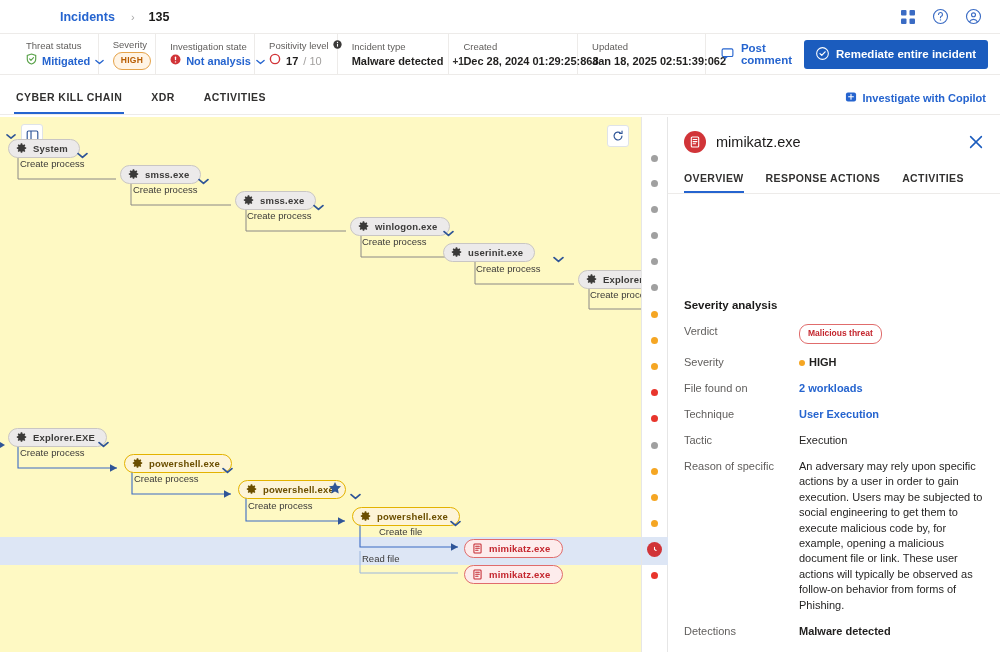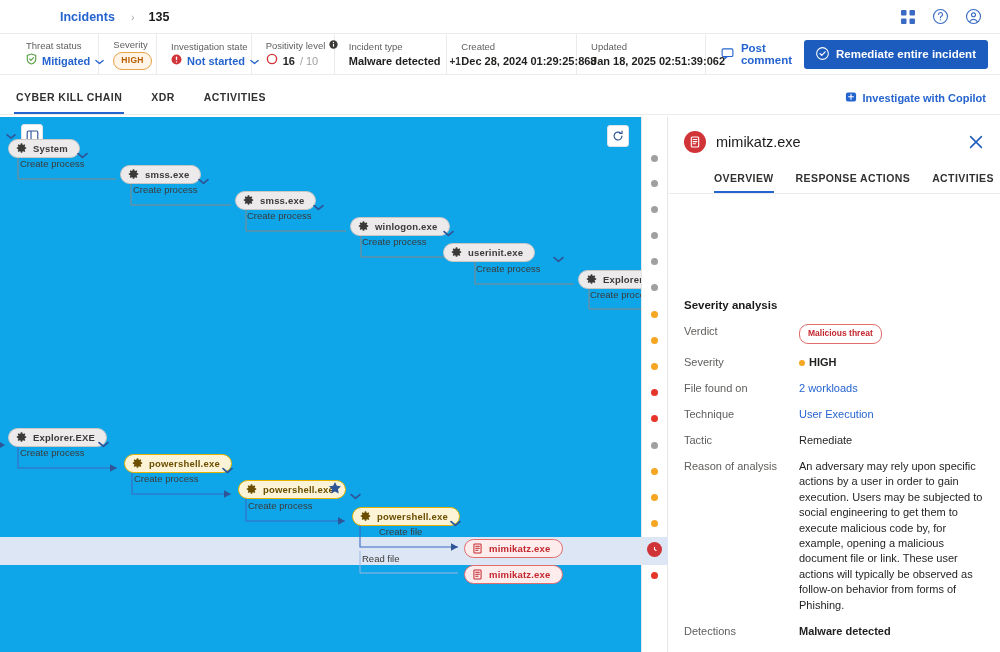--- a/index.html
+++ b/index.html
@@ -79,21 +79,21 @@
   .copilot {
     display: flex; align-items: center; gap: 6px; padding-bottom: 9px;
     color: #2564cf; font-size: 11px; font-weight: 600; cursor: pointer;
   }
 
   
   .body { position: absolute; top: 117px; left: 0; right: 0; bottom: 0; }
 
   .graph {
     position: absolute; top: 0; left: 0; width: 642px; bottom: 0;
-    background: #0ea5e9; overflow: hidden; border-right: 1px solid #e6e6e6;
+    background: #fef9c3; overflow: hidden; border-right: 1px solid #e6e6e6;
   }
   .graph-toolbar-l { position: absolute; left: 4px; top: 7px; display: flex; align-items: center; gap: 3px; }
   .sq-btn {
     width: 22px; height: 22px; background: #fff; border: 1px solid #dfe3e8;
     border-radius: 3px; display: flex; align-items: center; justify-content: center;
     cursor: pointer;
   }
   .graph-refresh { position: absolute; right: 12px; top: 8px; }
 
   .hl-row {
@@ -149,28 +149,28 @@
 
   .panel-tabs {
     display: flex; align-items: flex-end; padding: 0 16px;
     border-bottom: 1px solid #edebe9; height: 28px;
   }
   .ptab {
     font-size: 10.5px; font-weight: 700; letter-spacing: .4px; color: #323130;
     padding-bottom: 7px; margin-right: 22px; cursor: pointer;
     border-bottom: 2px solid transparent; white-space: nowrap;
   }
-  .ptab.active { border-bottom-color: #2564cf; margin-left: 30px; }
+  .ptab.active { border-bottom-color: #2564cf; }
 
   .panel-body { position: absolute; top: 163px; left: 0; right: 0; bottom: 0; padding: 0 16px; overflow: hidden; }
   .sec-title { font-size: 11.5px; font-weight: 700; color: #1b1a19; margin: 19px 0 13px; }
   .kv { display: flex; margin-bottom: 11px; align-items: flex-start; }
   .kv .k { width: 100px; flex: none; font-size: 11px; color: #605e5c; line-height: 15px; }
   .kv .v { flex: 1; font-size: 11px; color: #201f1e; line-height: 15px; padding-left: 15px; }
-  .kv .v.link { color: #2564cf; font-weight: 400; cursor: pointer; }
+  .kv .v.link { color: #2564cf; font-weight: 700; cursor: pointer; }
   .kv .v.desc { line-height: 15.4px; }
   .kv .v.bold { font-weight: 600; }
   .pill-mal {
     display: inline-block; border: 1px solid #e06c6c; color: #c4262e;
     background: #fff; border-radius: 9px; padding: 1px 8px 2px;
     font-size: 8.5px; font-weight: 700;
   }
   .sev-dot { display: inline-block; width: 6px; height: 6px; border-radius: 50%; background: #f5a623; margin-right: 4px; vertical-align: middle; }
   .sev-txt { font-weight: 600; font-size: 11px; }
 </style>
@@ -240,21 +240,21 @@
     <div class="prop">
       <div class="prop-label">Investigation state</div>
       <div class="prop-value link">
         <span>
           <svg width="11" height="11" viewBox="0 0 12 12">
               <circle cx="6" cy="6" r="5.4" fill="#d13438"></circle>
               <rect x="5.3" y="2.8" width="1.4" height="4" rx=".7" fill="#fff"></rect>
               <circle cx="6" cy="8.6" r=".8" fill="#fff"></circle>
             </svg>
         </span>
-        <span>Not started</span>
+        <span>Not analysis</span>
         <span>
           <svg width="9" height="6" viewBox="0 0 10 6" fill="none" stroke="#2564cf" stroke-width="1.5" stroke-linecap="round" stroke-linejoin="round">
               <path d="M1 1.3 5 4.7 9 1.3"></path>
             </svg>
         </span>
       </div>
     </div>
 
     <div class="prop">
       <div class="prop-label">
@@ -266,21 +266,21 @@
               <circle cx="5" cy="2.7" r=".75" fill="#fff"></circle>
             </svg>
         </span>
       </div>
       <div class="prop-value">
         <span>
           <svg width="12" height="12" viewBox="0 0 13 13" fill="none" stroke="#d13438" stroke-width="1.5">
               <circle cx="6.5" cy="6.5" r="5"></circle>
             </svg>
         </span>
-        <span>16</span>
+        <span>17</span>
         <span class="pos-denom">/ 10</span>
       </div>
     </div>
 
     <div class="prop">
       <div class="prop-label">Incident type</div>
       <div class="prop-value">
         <span>Malware detected</span>
         <span class="plus1">+1</span>
       </div>
@@ -622,25 +622,25 @@
           <div class="v link">2 workloads</div>
         </div>
 
         <div class="kv">
           <div class="k">Technique</div>
           <div class="v link">User Execution</div>
         </div>
 
         <div class="kv">
           <div class="k">Tactic</div>
-          <div class="v">Remediate</div>
-        </div>
-
-        <div class="kv">
-          <div class="k">Reason of analysis</div>
+          <div class="v">Execution</div>
+        </div>
+
+        <div class="kv">
+          <div class="k">Reason of specific</div>
           <div class="v desc">An adversary may rely upon specific actions by a user in order to gain execution. Users may be subjected to social engineering to get them to execute malicious code by, for example, opening a malicious document file or link. These user actions will typically be observed as follow-on behavior from forms of Phishing.</div>
         </div>
 
         <div class="kv">
           <div class="k">Detections</div>
           <div class="v bold">Malware detected</div>
         </div>
 
         <div class="kv">
           <div class="k">Detection smss</div>

